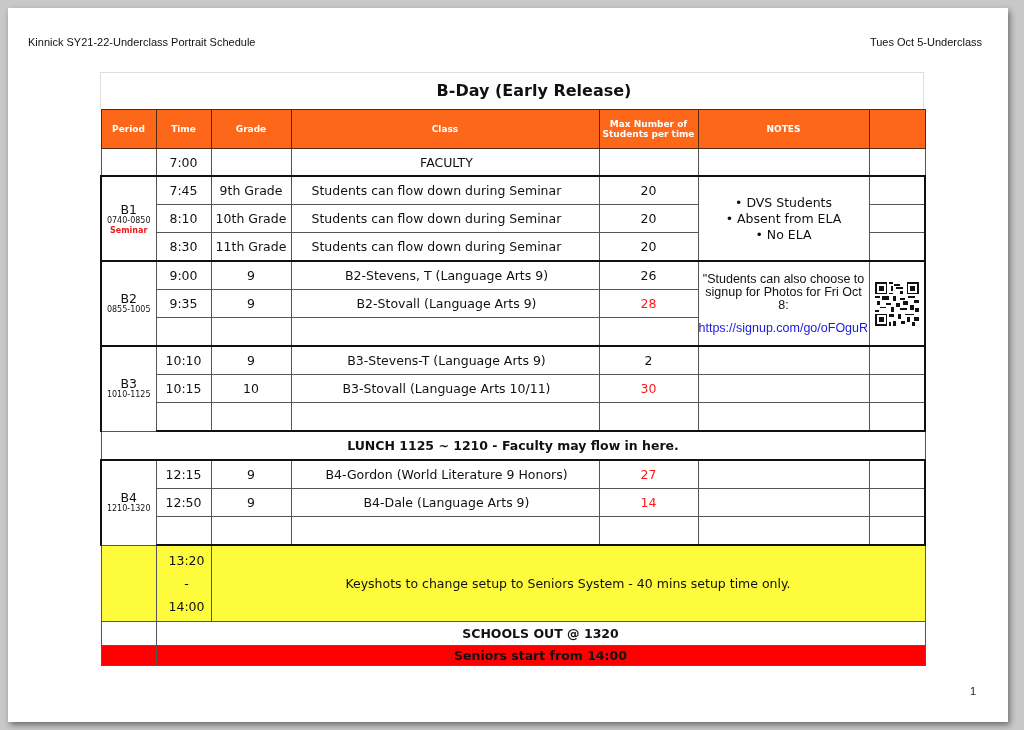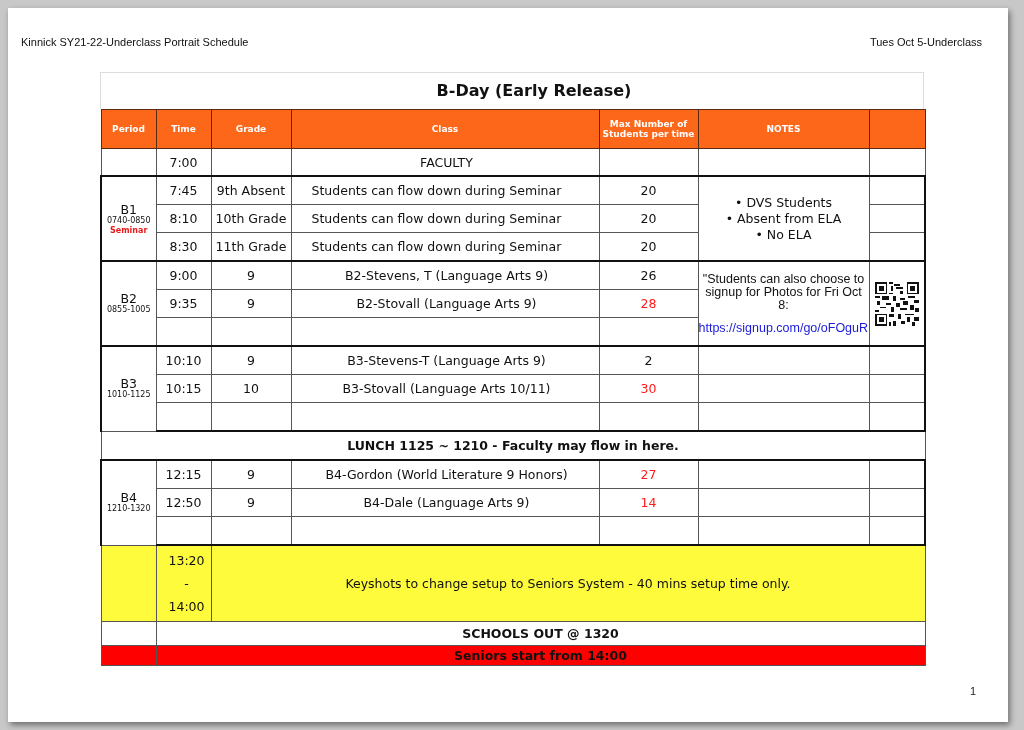--- a/index.html
+++ b/index.html
@@ -1,18 +1,18 @@
 <!DOCTYPE html>
 <html><head>
 <meta charset="utf-8">
 <style>
   html, body { margin:0; padding:0; }
   body { width:1024px; height:730px; background:#c8c8c8; position:relative; overflow:hidden; font-family:"DejaVu Sans", sans-serif; }
   .page { position:absolute; left:8px; top:8px; width:1000px; height:714px; background:#fff; box-shadow:2px 3px 6px rgba(0,0,0,0.45); }
-  .hdr-left { position:absolute; left:13px; top:28px; font-family:"Liberation Sans", sans-serif; font-size:11px; color:#111; }
+  .hdr-left { position:absolute; left:20px; top:28px; font-family:"Liberation Sans", sans-serif; font-size:11px; color:#111; }
   .hdr-right { position:absolute; right:26px; top:28px; font-family:"Liberation Sans", sans-serif; font-size:11px; color:#111;margin-left:27px; }
   .page-num { position:absolute; right:32px; top:677px; font-family:"Liberation Sans", sans-serif; font-size:11px; color:#222; }
 
   .sheet { position:absolute; left:92px; top:64px; width:824px; }
   .title-bar { height:36px; border:1px solid #ddd; border-bottom:none; text-align:center; font-weight:bold; font-size:16px; line-height:36px; color:#111;padding-left:44px; }
   table.sched { border-collapse:collapse; width:824px; table-layout:fixed; }
   table.sched td, table.sched th { border:1px solid #555; padding:0; text-align:center; font-size:12.5px; color:#111; overflow:hidden; white-space:nowrap; }
   table.sched th { background:#fd6719; color:#fff; font-size:9px; font-weight:bold; height:38px; line-height:10px; border-color:#5a2a10; white-space:normal;margin-left:28px; }
   .r26 td { height:26px; }
   .r28 td { height:27px; }
@@ -77,21 +77,21 @@
         <td></td>
       </tr>
 
       <tr class="r28 blk-top">
         <td rowspan="3" class="period blk-left blk-bot">
           <span class="pname">B1</span>
           <span class="prange">0740-0850</span>
           <span class="pseminar">Seminar</span>
         </td>
         <td>7:45</td>
-        <td>9th Absent</td>
+        <td>9th Grade</td>
         <td class="cls-indent">Students can flow down during Seminar</td>
         <td>20</td>
         <td rowspan="3" class="notes-b1 blk-bot">
           <div>• DVS Students</div>
           <div>• Absent from ELA</div>
           <div>• No ELA</div>
         </td>
         <td class="blk-right"></td>
       </tr>
       <tr class="r28">

